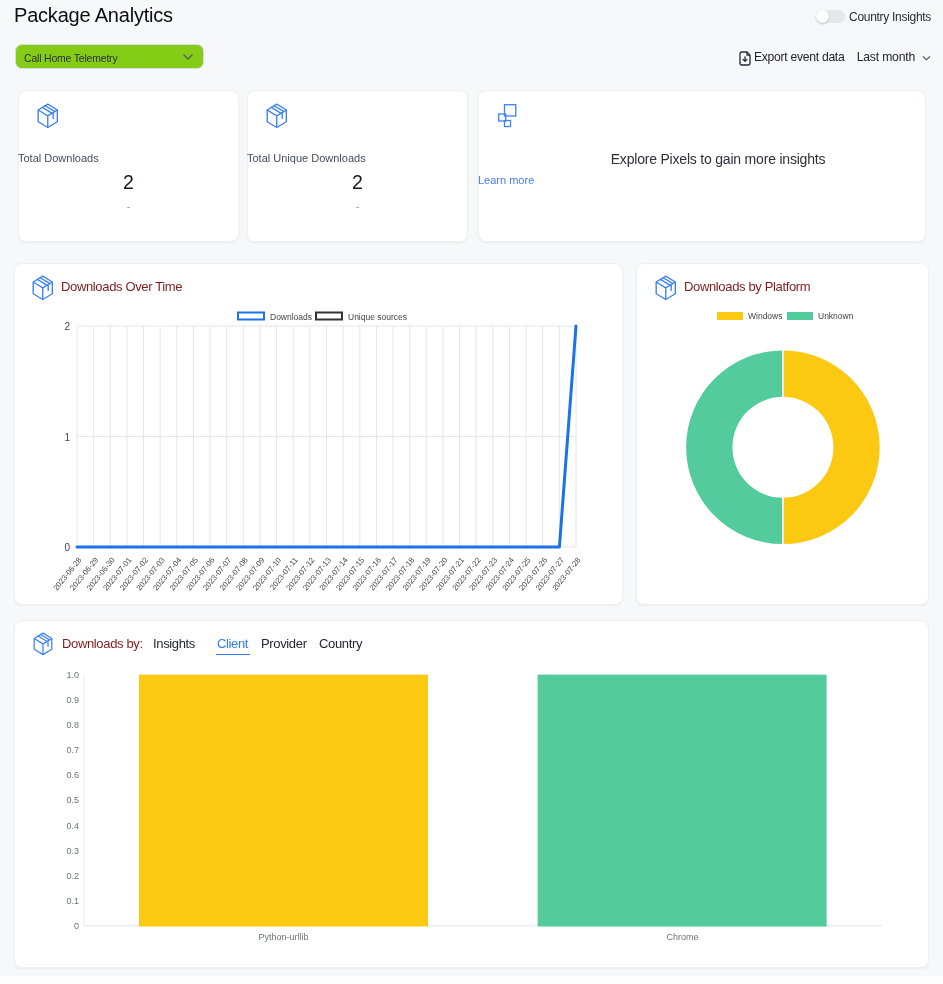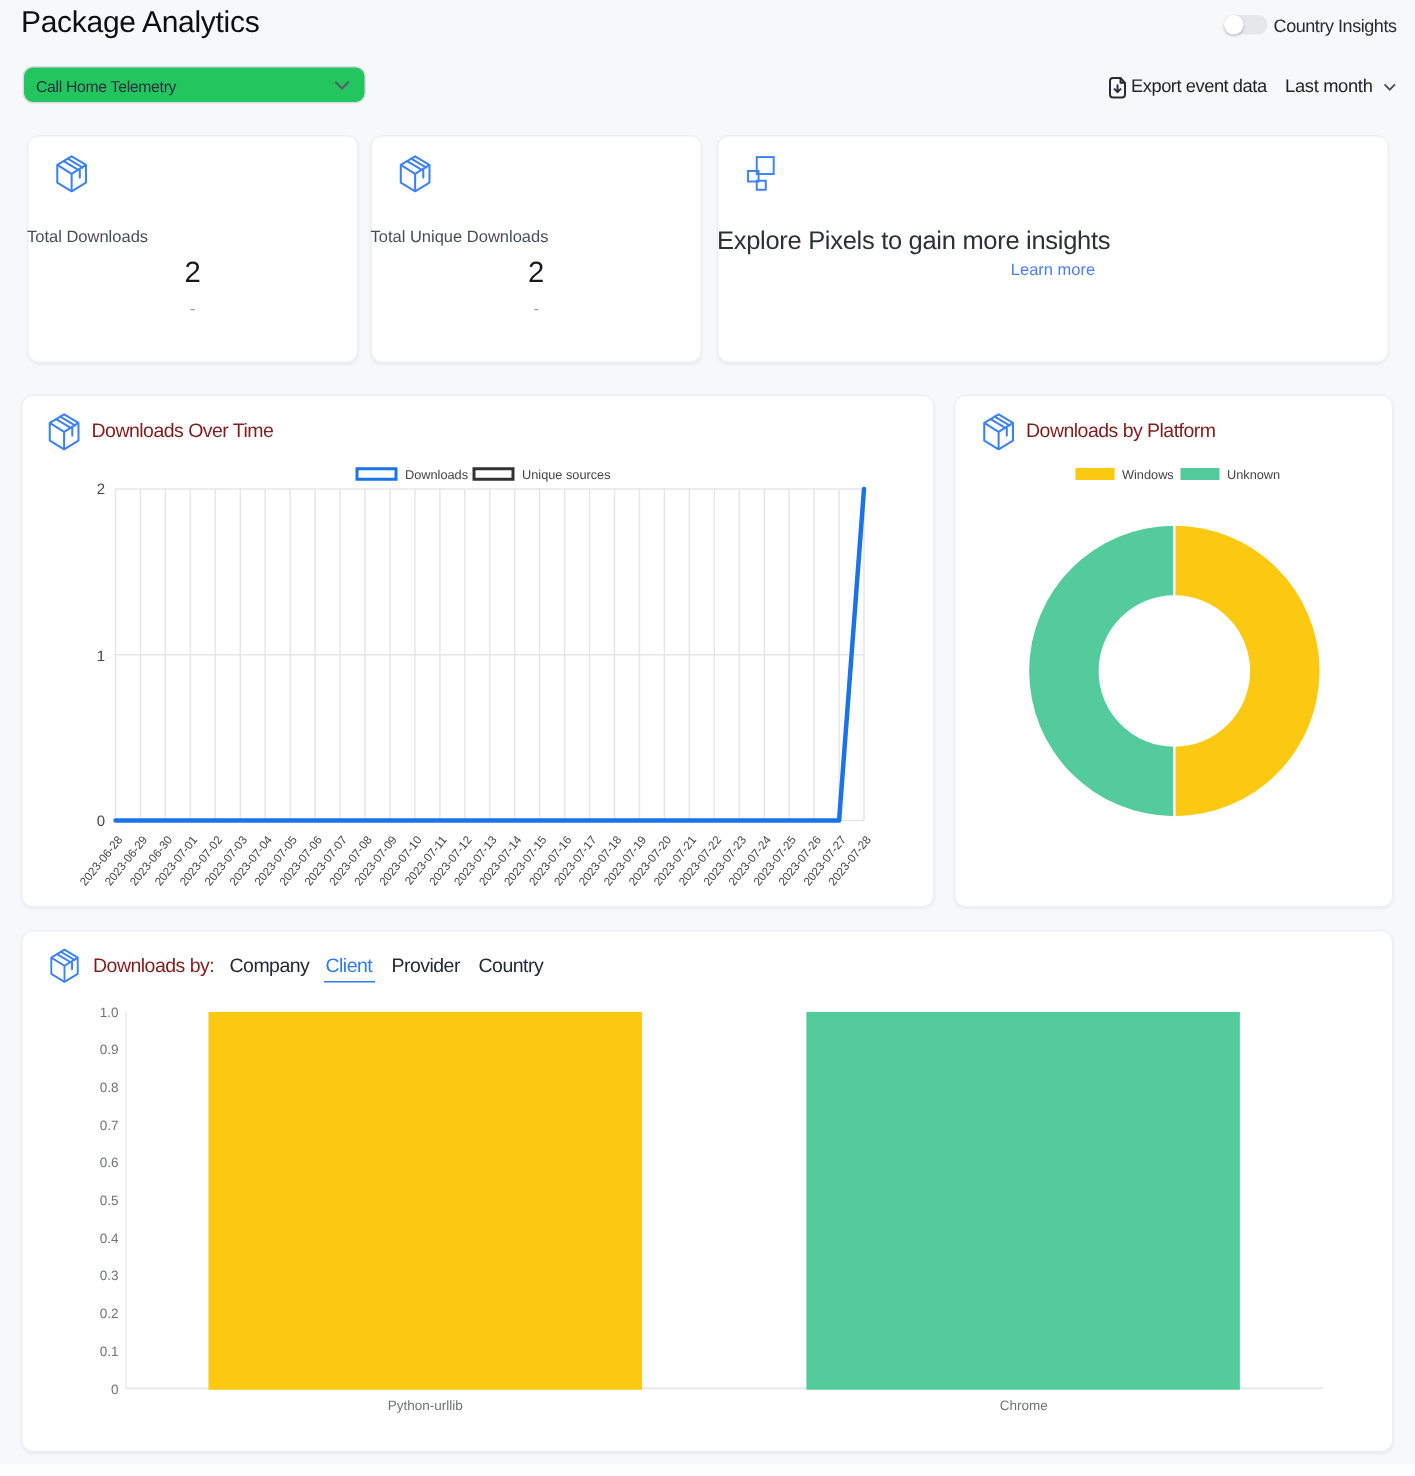--- a/index.html
+++ b/index.html
@@ -14,21 +14,21 @@
 </head>
 <body>
 
 <div class="abs" style="left:14px;top:3.5px;font-size:20px;font-weight:400;color:#0c0e14;letter-spacing:-0.2px">Package Analytics</div>
 
 <div class="abs" style="left:816px;top:10px;width:29px;height:13px;background:#e6e7eb;border-radius:7px">
   <div style="position:absolute;left:0px;top:0px;width:13px;height:13px;background:#fff;border-radius:50%;box-shadow:0 1px 2px rgba(0,0,0,.25)"></div>
 </div>
 <div class="abs" style="right:12px;top:10px;font-size:12px;letter-spacing:-0.3px;color:#262b35">Country Insights</div>
 
-<div class="abs" style="left:15px;top:44px;width:229px;height:25px;background:#22c55e;border:1px solid #d9dce2;border-radius:7px">
+<div class="abs" style="left:15px;top:44px;width:189px;height:25px;background:#84cc16;border:1px solid #d9dce2;border-radius:7px">
   <div style="position:absolute;left:8px;top:6.5px;font-size:10.5px;letter-spacing:-0.2px;color:#2c3240">Call Home Telemetry</div>
   <svg class="abs" style="right:9px;top:8px" width="12" height="8" viewBox="0 0 12 8">
       <path d="M1.5 1.5 L6 6 L10.5 1.5" fill="none" stroke="#555b66" stroke-width="1.3"></path>
     </svg>
 </div>
 
 <svg class="abs" style="left:739px;top:50.5px" width="12" height="15" viewBox="0 0 12 15">
   <path d="M8 1 H3 A2 2 0 0 0 1 3 V12 A2 2 0 0 0 3 14 H9 A2 2 0 0 0 11 12 V4.2 Z" fill="none" stroke="#252b37" stroke-width="1.3" stroke-linejoin="round"></path>
   <path d="M8 1 V4.2 H11" fill="none" stroke="#252b37" stroke-width="1.3" stroke-linejoin="round"></path>
   <path d="M6 5.8 V10.2 M4 8.4 L6 10.4 L8 8.4" fill="none" stroke="#252b37" stroke-width="1.3" stroke-linecap="round" stroke-linejoin="round"></path>
@@ -64,22 +64,22 @@
 <div class="abs" style="left:247px;top:152px;width:221px;text-align:left;font-size:11px;color:#454d5c">Total Unique Downloads</div>
 <div class="abs" style="left:247px;top:171px;width:221px;text-align:center;font-size:19.5px;color:#15181f">2</div>
 <div class="abs" style="left:247px;top:200px;width:221px;text-align:center;font-size:11px;color:#98a0ac">-</div>
 
 <div class="card" style="left:478px;top:90px;width:448px;height:152px"></div>
 <svg class="ic" style="left:498px;top:104px" width="19" height="24" viewBox="0 0 19 24">
   <rect x="6.5" y="0.7" width="11.3" height="11.3" fill="none" stroke="#3d82f3" stroke-width="1.3"></rect>
   <rect x="0.7" y="10" width="7" height="7" fill="none" stroke="#3d82f3" stroke-width="1.3"></rect>
   <rect x="6.5" y="16.5" width="6" height="6" fill="none" stroke="#3d82f3" stroke-width="1.3"></rect>
 </svg>
-<div class="abs" style="left:478px;top:151px;width:448px;text-align:left;font-size:17px;letter-spacing:-0.2px;color:#2b303b">Explore Pixels to gain more insights</div>
-<div class="abs" style="left:478px;top:174px;width:448px;text-align:center;font-size:11px;color:#4a7df2">Learn more</div>
+<div class="abs" style="left:494px;top:151px;width:448px;text-align:center;font-size:14px;letter-spacing:-0.2px;color:#2b303b">Explore Pixels to gain more insights</div>
+<div class="abs" style="left:478px;top:174px;width:448px;font-size:11px;color:#4a7df2">Learn more</div>
 
 <div class="card" style="left:14px;top:263px;width:609px;height:342px"></div>
 <svg class="ic" style="left:32px;top:275px" width="21.5" height="25.5" viewBox="0 0 21.5 26">
     <use href="#boxicon" stroke="#3d82f3"></use>
   </svg>
 <div class="ctitle" style="left:61px;top:279px">Downloads Over Time</div>
 
 <svg class="abs" style="left:14px;top:263px" width="609" height="342" viewBox="0 0 609 342">
 
   <rect x="224" y="49.5" width="26" height="7" fill="#fff" stroke="#1a73e8" stroke-width="2"></rect>
@@ -178,21 +178,21 @@
   <path d="M146.9 87.5 A96.8 96.8 0 0 1 146.9 281.1 L146.9 234.8 A50.5 50.5 0 0 0 146.9 133.8 Z" fill="#fbc912"></path>
   <path d="M146.9 281.1 A96.8 96.8 0 0 1 146.9 87.5 L146.9 133.8 A50.5 50.5 0 0 0 146.9 234.8 Z" fill="#53cb9d"></path>
   <line x1="146.9" y1="86" x2="146.9" y2="282.6" stroke="#fff" stroke-width="1.6"></line>
 </svg>
 
 <div class="card" style="left:14px;top:620px;width:915px;height:348px"></div>
 <svg class="ic" style="left:33px;top:632px" width="20" height="23.5" viewBox="0 0 21.5 26">
     <use href="#boxicon" stroke="#3d82f3"></use>
   </svg>
 <div class="ctitle" style="left:62px;top:636px">Downloads by:</div>
-<div class="ctitle" style="left:153px;top:636px;color:#222835">Company</div>
+<div class="ctitle" style="left:153px;top:636px;color:#222835">Insights</div>
 <div class="ctitle" style="left:217px;top:636px;color:#2e7cf0">Client</div>
 <div class="abs" style="left:216px;top:653.5px;width:33.5px;height:1.6px;background:#2e7cf0"></div>
 <div class="ctitle" style="left:261px;top:636px;color:#222835">Provider</div>
 <div class="ctitle" style="left:319px;top:636px;color:#222835">Country</div>
 
 <svg class="abs" style="left:14px;top:620px" width="915" height="348" viewBox="0 0 915 348">
   <g id="ylabels2">
       <text x="65" y="309.0" font-size="9" fill="#6f7377" text-anchor="end" font-family="Liberation Sans">0</text>
       <text x="65" y="283.88" font-size="9" fill="#6f7377" text-anchor="end" font-family="Liberation Sans">0.1</text>
       <text x="65" y="258.76" font-size="9" fill="#6f7377" text-anchor="end" font-family="Liberation Sans">0.2</text>

